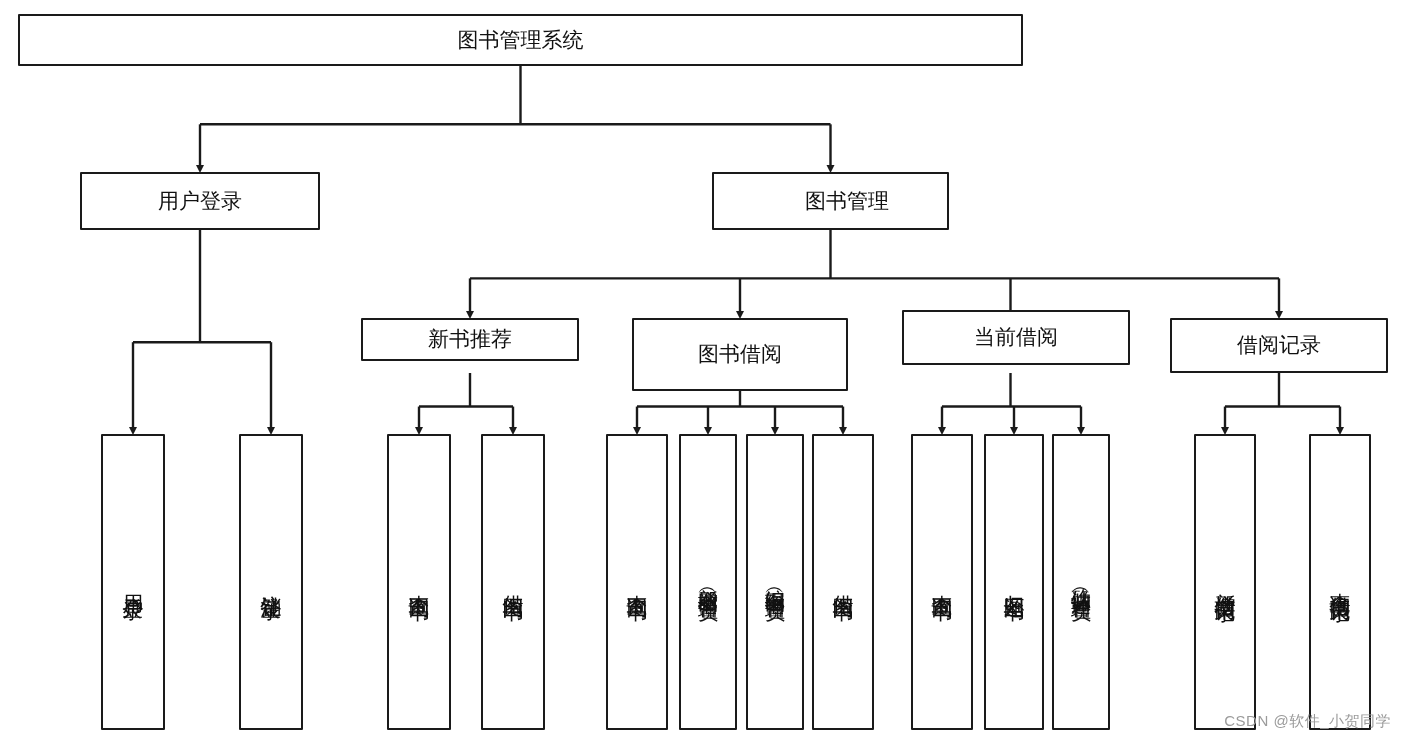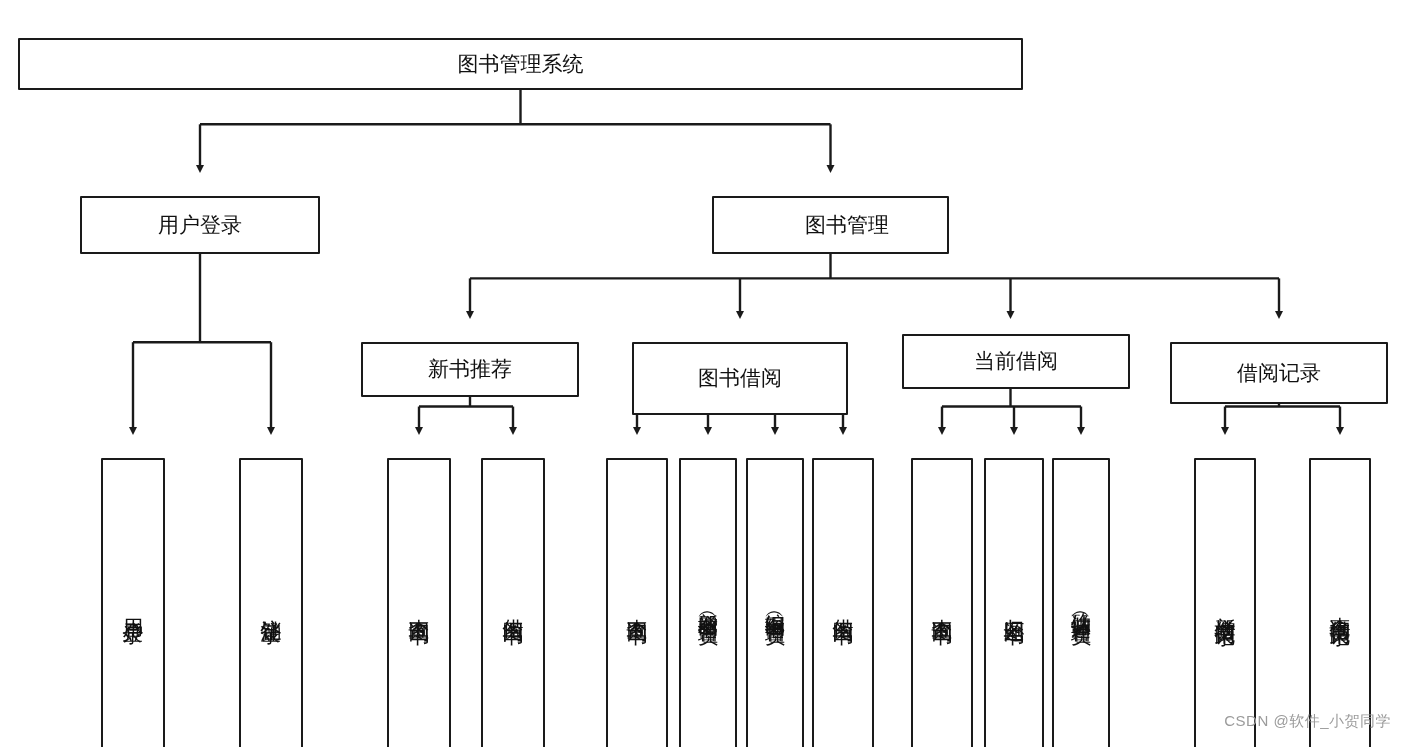--- a/index.html
+++ b/index.html
@@ -24,21 +24,20 @@
     border: 2px solid #1a1a1a;
     background: #ffffff;
     display: flex;
     align-items: center;
     justify-content: center;
     text-align: center;
     font-size: 21px;
     line-height: 1.25;
     color: #111111;
     border-radius: 1px;
-    margin-top: 24px;
   }
   .node.vertical {
     writing-mode: vertical-rl;
     text-orientation: upright;
     letter-spacing: 2px;
     font-size: 21px;
     padding: 10px 0;
     line-height: 1.15;
   }
   .node.vertical.narrow {
@@ -106,24 +105,24 @@
         <path d="M1225,406.55 L1340,406.55"></path>
         <path d="M1225,406.55 L1225,431" marker-end="url(#arrow)"></path>
         <path d="M1340,406.55 L1340,431" marker-end="url(#arrow)"></path>
       </g>
   </svg>
 
   <div id="nodes-layer">
       <div class="node" style="left: 18px; top: 14px; width: 1005px; height: 52px;">图书管理系统</div>
       <div class="node" style="left: 80px; top: 172px; width: 240px; height: 58px;">用户登录</div>
       <div class="node" style="left: 712px; top: 172px; width: 237px; height: 58px; padding-left: 33px;">图书管理</div>
-      <div class="node" style="left: 361px; top: 318px; width: 218px; height: 55px;">新书推荐</div>
+      <div class="node" style="left: 361px; top: 318px; width: 218px; height: 43px;">新书推荐</div>
       <div class="node" style="left: 632px; top: 318px; width: 216px; height: 73px;">图书借阅</div>
       <div class="node" style="left: 902px; top: 310px; width: 228px; height: 55px;">当前借阅</div>
-      <div class="node" style="left: 1170px; top: 318px; width: 218px; height: 62px;">借阅记录</div>
+      <div class="node" style="left: 1170px; top: 318px; width: 218px; height: 55px;">借阅记录</div>
       <div class="node vertical" style="left: 101px; top: 434px; width: 64px; height: 296px;">用户登录</div>
       <div class="node vertical" style="left: 239px; top: 434px; width: 64px; height: 296px;">注销登录</div>
       <div class="node vertical" style="left: 387px; top: 434px; width: 64px; height: 296px;">查询图书</div>
       <div class="node vertical" style="left: 481px; top: 434px; width: 64px; height: 296px;">借阅图书</div>
       <div class="node vertical" style="left: 606px; top: 434px; width: 62px; height: 296px;">查询图书</div>
       <div class="node vertical narrow" style="left: 679px; top: 434px; width: 58px; height: 296px;">新增图书（管理员）</div>
       <div class="node vertical narrow" style="left: 746px; top: 434px; width: 58px; height: 296px;">编辑图书（管理员）</div>
       <div class="node vertical" style="left: 812px; top: 434px; width: 62px; height: 296px;">借阅图书</div>
       <div class="node vertical" style="left: 911px; top: 434px; width: 62px; height: 296px;">查询图书</div>
       <div class="node vertical" style="left: 984px; top: 434px; width: 60px; height: 296px;">归还图书</div>

